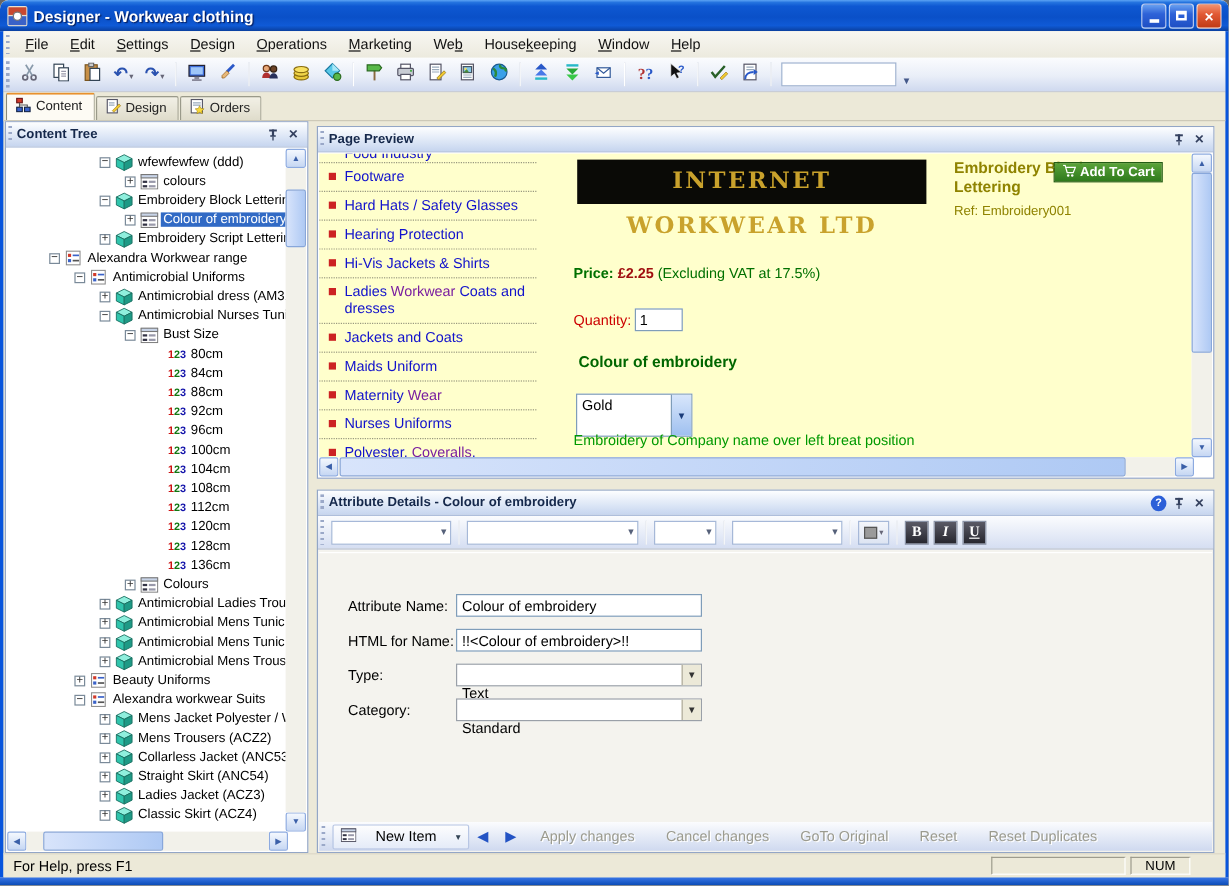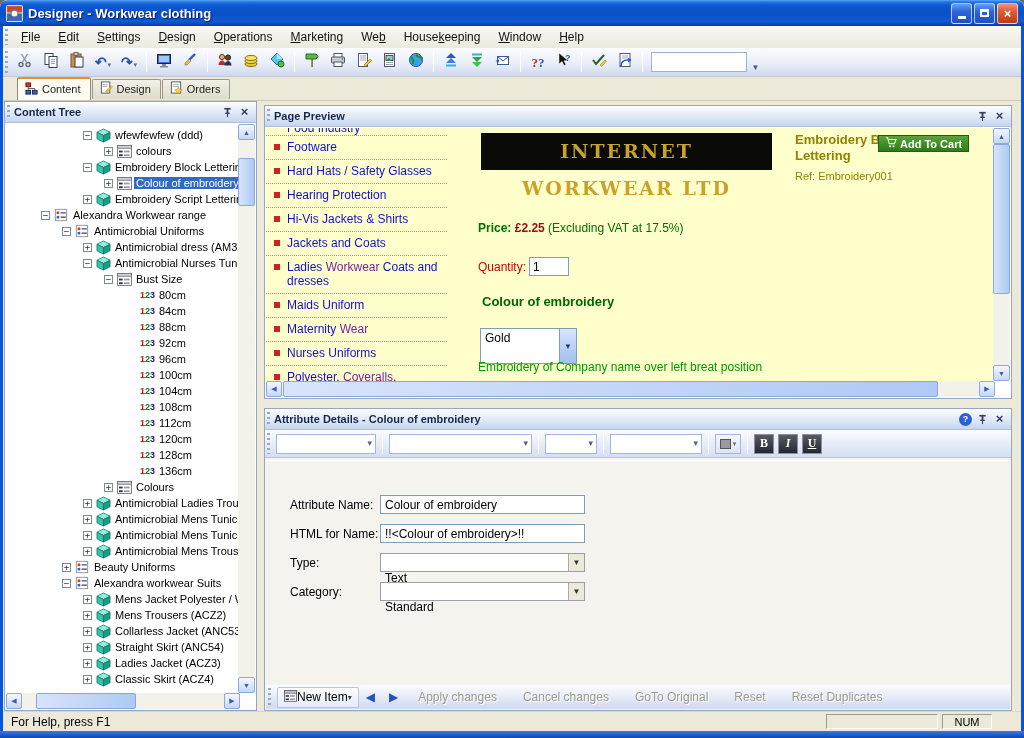--- a/index.html
+++ b/index.html
@@ -38,22 +38,22 @@
     border-bottom:1px solid #C2C8D4; display:flex; align-items:center; }
   .tbtn { width:24px; height:24px; display:flex; align-items:center; justify-content:center; margin:0 1px; }
   .tbtn .g { line-height:1; }
   .tbtn .dd { font-size:7px; color:#667; margin-left:1px; }
   .tsep { width:1px; height:20px; background:#B8C2D4; margin:0 4px; border-right:1px solid #fff; }
   .tb-combo { width:96px; height:20px; background:#fff; border:1px solid #9FB2D0; margin-left:4px; }
   .tb-overflow { width:13px; height:24px; margin-left:2px; display:flex; align-items:flex-end; justify-content:center;
     color:#44598a; font-size:8px; padding-bottom:2px; }
 
   
-  .tabbar { position:absolute; left:3px; top:77px; width:1018px; height:24px; display:flex; align-items:center;
-    padding-left:14px; background:#ECE9D8; border-bottom:1px solid #CDC9B8; }
+  .tabbar { position:absolute; left:3px; top:77px; width:1018px; height:24px; display:flex; align-items:flex-end;
+    padding-left:2px; background:#ECE9D8; border-bottom:1px solid #CDC9B8; }
   .tab { display:flex; align-items:center; gap:4px; font-size:11px; padding:3px 9px 4px 7px;
     border:1px solid #9A9A8A; border-bottom:none; background:linear-gradient(180deg,#F2F0E6,#DFDCCB);
     height:20px; margin-right:1px; border-radius:2px 2px 0 0; color:#222; }
   .tab.active { background:#FDFBF4; border-color:#8A8A7A; border-top:2px solid #E8912D; height:23px; font-weight:normal; }
 
   
   .panel { position:absolute; border:1px solid #93A6C6; background:#fff; }
   .phead { height:21px; background:linear-gradient(180deg,#FDFEFF 0%,#DCE6F6 60%,#C6D5EF 100%);
     border-bottom:1px solid #AEBEDB; display:flex; align-items:center; font-size:11px; font-weight:bold; color:#15284B; padding-right:4px; }
   .phead .ptitle { flex:1; }
@@ -144,21 +144,21 @@
   .attr-body { position:absolute; left:1px; right:1px; top:51px; bottom:26px; background:#F4F3EE; border-top:1px solid #fff; overflow:hidden; }
   .field-row { display:flex; align-items:center; margin:10px 0 0 24px; height:19px; }
   .field-row .flabel { width:90px; font-size:12px; color:#000; }
   .field-row input { width:205px; height:19px; border:1px solid #7F9DB9; background:#fff; font:12px "Liberation Sans",sans-serif; padding:1px 4px; }
   .flatcombo { width:205px; height:19px; background:#fff; border:1px solid #9AA0A8; display:flex; }
   .flatcombo .fval { flex:1; font-size:12px; padding:17px 4px; }
   .flatcombo .fbtn { width:16px; background:#ECE9D8; border-left:1px solid #B0AC9C; color:#333; font-size:8px;
     display:flex; align-items:center; justify-content:center; }
   .item-toolbar { position:absolute; left:1px; right:1px; bottom:1px; height:24px;
     background:linear-gradient(180deg,#FBFCFE,#CFD9EF); display:flex; align-items:center; }
-  .newitem { display:flex; align-items:center; gap:0; font-size:12px; padding:2px 6px; margin-left:2px;
+  .newitem { display:flex; align-items:center; gap:16px; font-size:12px; padding:2px 6px; margin-left:2px;
     border:1px solid #B8C6E4; border-radius:2px; background:linear-gradient(180deg,#FDFDFE,#E4EBF8); }
   .newitem .dd { font-size:8px; color:#345; }
   .navarrow { color:#2353C4; font-size:12px; padding:0 7px; }
   .actbtn { font-size:12px; color:#9B9B8F; text-shadow:1px 1px 0 #fff; padding:0 13px; }
 
   
   .statusbar { position:absolute; left:3px; top:711px; width:1018px; height:20px; background:#ECE9D8;
     border-top:1px solid #DCD8C8; font-size:12px; color:#000; }
   .statusbar .msg { position:absolute; left:8px; top:3px; }
   .spanel { position:absolute; top:2px; height:15px; border:1px solid; border-color:#9D9B8D #FFF #FFF #9D9B8D; }
@@ -848,22 +848,22 @@
     </div>
     <div class="pv-body">
       <ul class="sidemenu" id="side-menu">
           <li class="partial">
             <span class="seg link">Food Industry</span>
           </li>
           <li><span class="bullet"></span><span class="seg link">Footware</span></li>
           <li><span class="bullet"></span><span class="seg link">Hard Hats / Safety Glasses</span></li>
           <li><span class="bullet"></span><span class="seg link">Hearing Protection</span></li>
           <li><span class="bullet"></span><span class="seg link">Hi-Vis Jackets &amp; Shirts</span></li>
+          <li><span class="bullet"></span><span class="seg link">Ladies </span><span class="seg visited">Workwear</span><span class="seg link"> Coats and dresses</span></li>
           <li><span class="bullet"></span><span class="seg link">Jackets and Coats</span></li>
-          <li><span class="bullet"></span><span class="seg link">Ladies </span><span class="seg visited">Workwear</span><span class="seg link"> Coats and dresses</span></li>
           <li><span class="bullet"></span><span class="seg link">Maids Uniform</span></li>
           <li><span class="bullet"></span><span class="seg link">Maternity </span><span class="seg visited">Wear</span></li>
           <li><span class="bullet"></span><span class="seg link">Nurses Uniforms</span></li>
           <li><span class="bullet"></span><span class="seg link">Polyester, </span><span class="seg visited">Coveralls</span><span class="seg link">, Warehouse Coats</span></li>
         </ul>
       <div class="pv-banner">INTERNET WORKWEAR LTD</div>
       <div class="pv-ptitle">Embroidery Block Lettering</div>
       <div class="pv-cart">
         <span><svg width="12" height="11" viewBox="0 0 14 13">
               <path d="M1 1h2l2 7h6l2-5H4" fill="none" stroke="#fff" stroke-width="1.2"></path>

